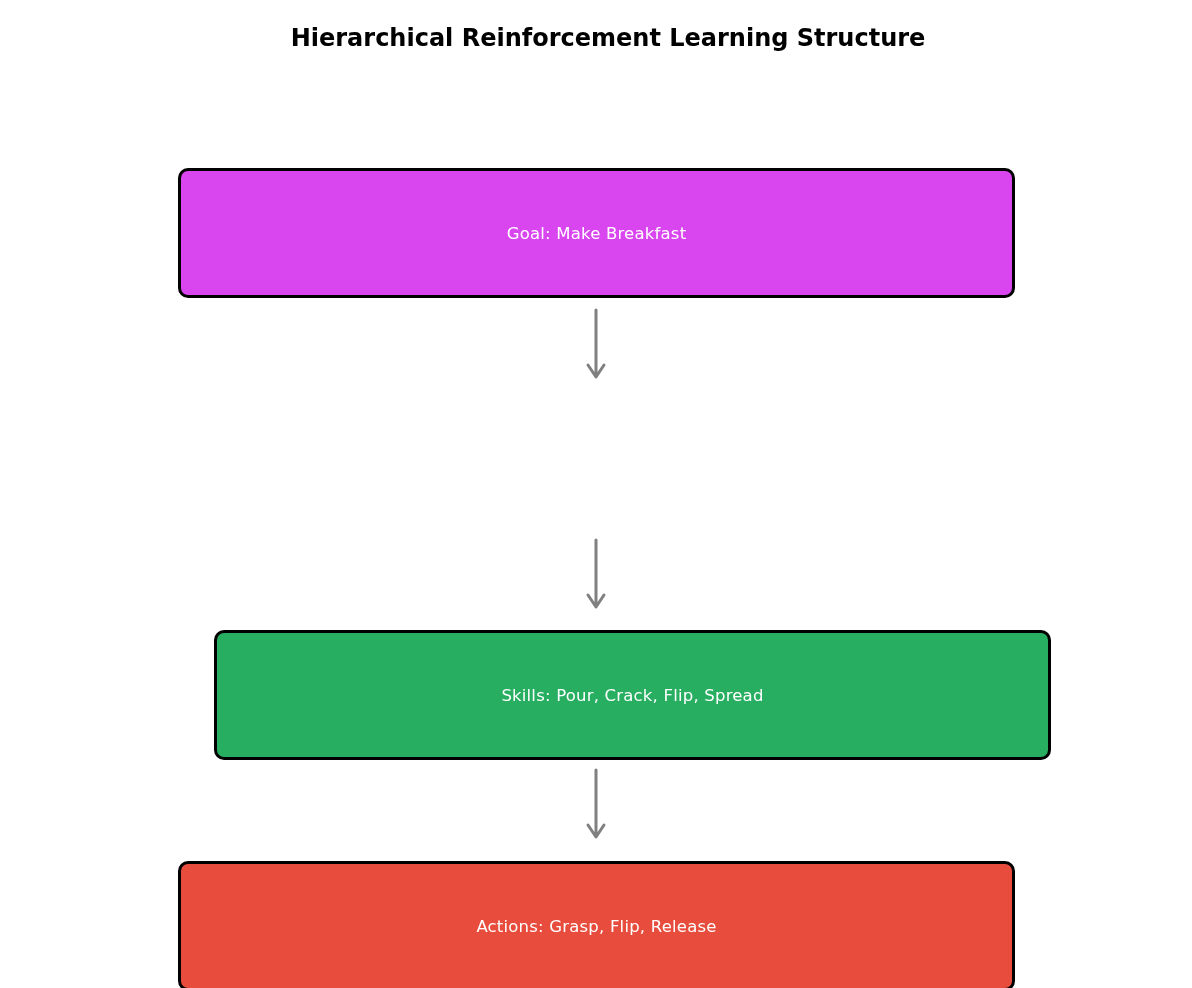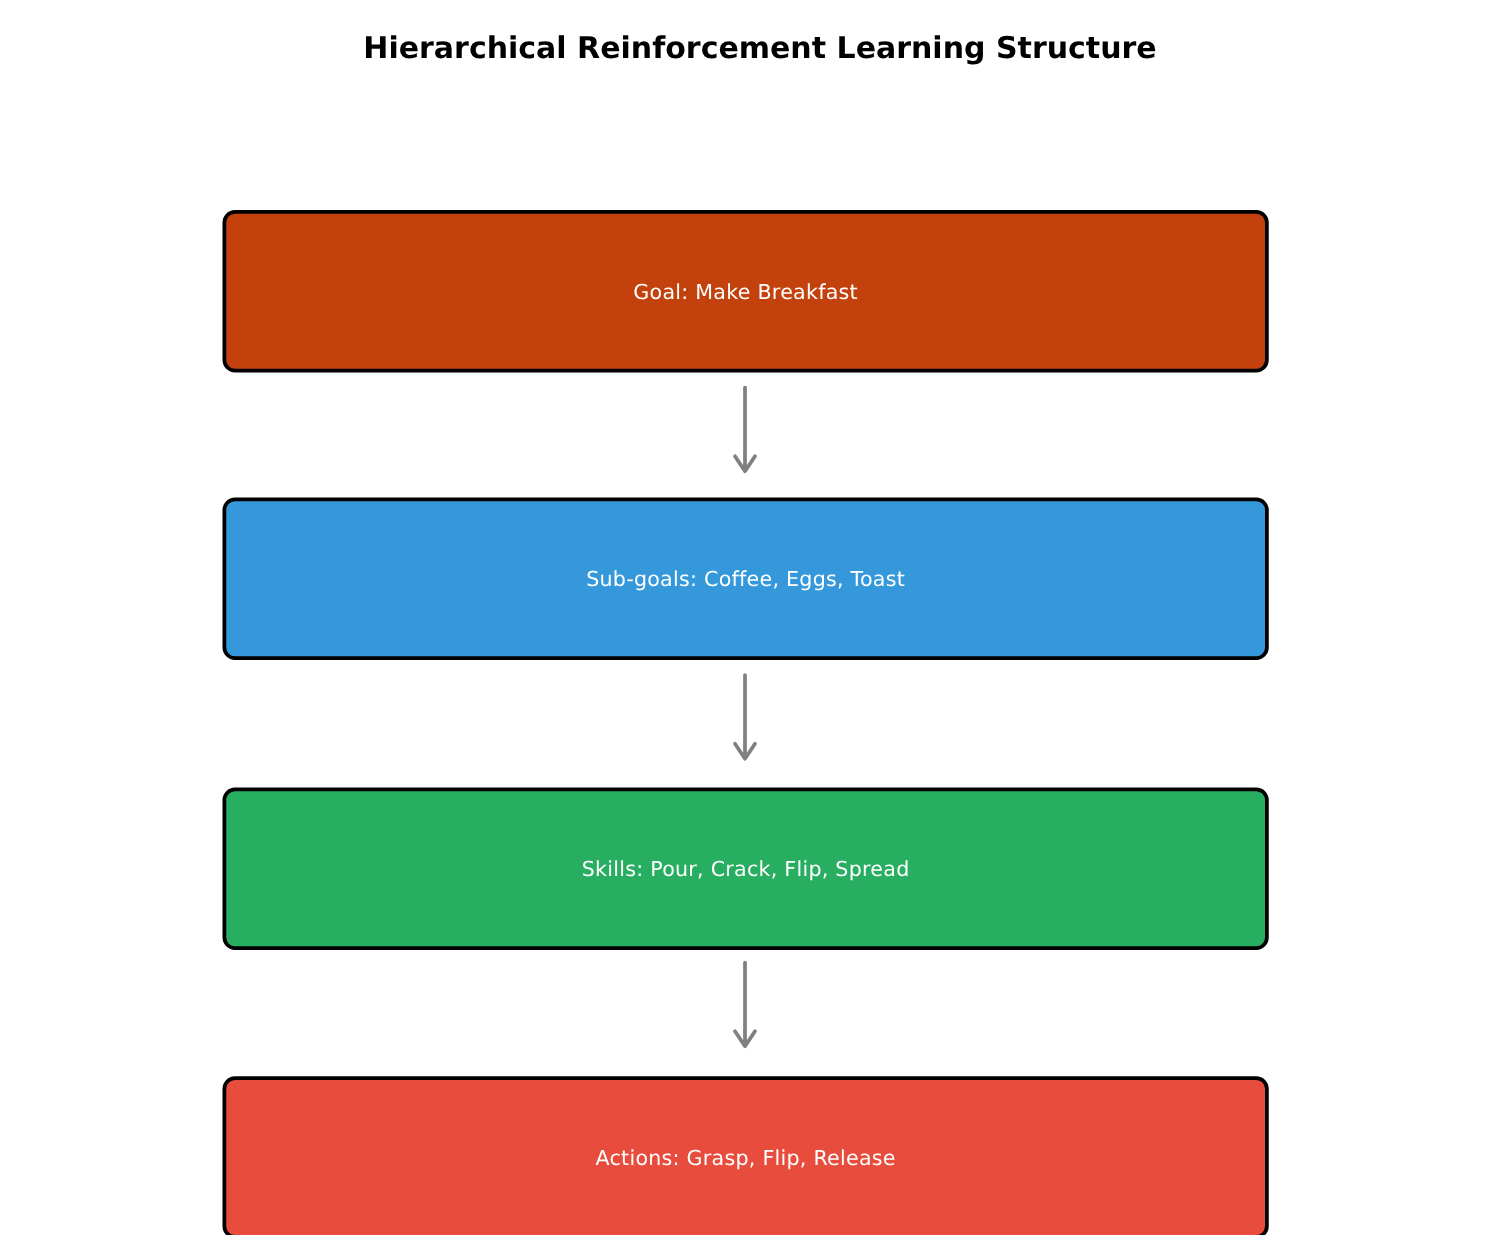--- a/index.html
+++ b/index.html
@@ -38,48 +38,45 @@
     align-items: center;
     justify-content: center;
   }
   .box .label {
     color: #ffffff;
     font-size: 16.5px;
     letter-spacing: 0.2px;
   }
   .box1 { top: 168px; }
   .box2 { top: 398px; }
-  .box3 { top: 630px; }
+  .box3 { top: 630px; margin-left: 36px; }
   .box4 { top: 861px; }
   .arrow {
     position: absolute;
     left: 583px;
   }
   .arrow1 { top: 308px; }
   .arrow2 { top: 538px; }
   .arrow3 { top: 768px; }
 </style>
 </head>
 <body>
 
 <div class="canvas">
 
   <h1 class="title">Hierarchical Reinforcement Learning Structure</h1>
 
-  <div class="box box1" style="background-color: #c2410c;">
+  <div class="box box1" style="background-color: #d946ef;">
     <span class="label">Goal: Make Breakfast</span>
   </div>
 
   <svg class="arrow arrow1" width="26" height="80" viewBox="0 0 26 80">
     <path d="M13 2 V66 M5 57 L13 69 L21 57" fill="none" stroke-width="3" stroke-linecap="round" stroke-linejoin="round" stroke="#808080"></path>
   </svg>
 
-  <div class="box box2" style="background-color: rgb(52, 152, 219);">
-    <span class="label">Sub-goals: Coffee, Eggs, Toast</span>
-  </div>
 
   <svg class="arrow arrow2" width="26" height="80" viewBox="0 0 26 80">
     <path d="M13 2 V66 M5 57 L13 69 L21 57" fill="none" stroke-width="3" stroke-linecap="round" stroke-linejoin="round" stroke="#808080"></path>
   </svg>
 
   <div class="box box3" style="background-color: rgb(39, 174, 96);">
     <span class="label">Skills: Pour, Crack, Flip, Spread</span>
   </div>
 
   <svg class="arrow arrow3" width="26" height="80" viewBox="0 0 26 80">

